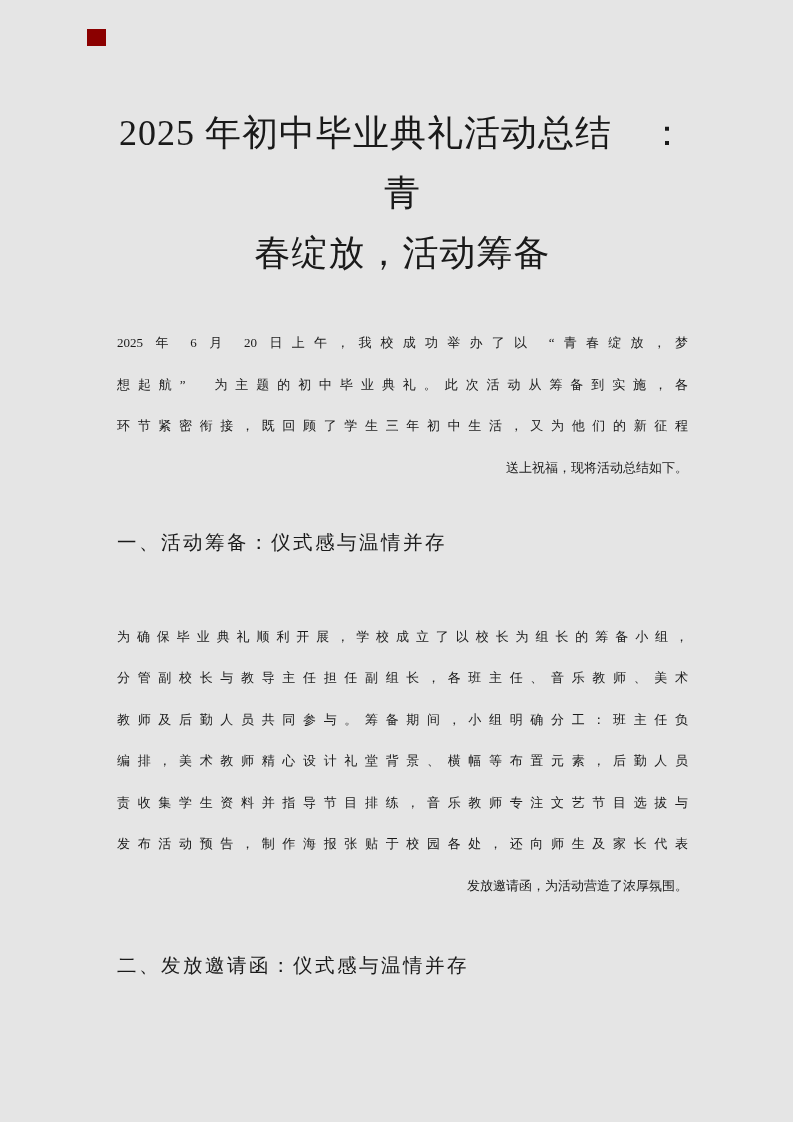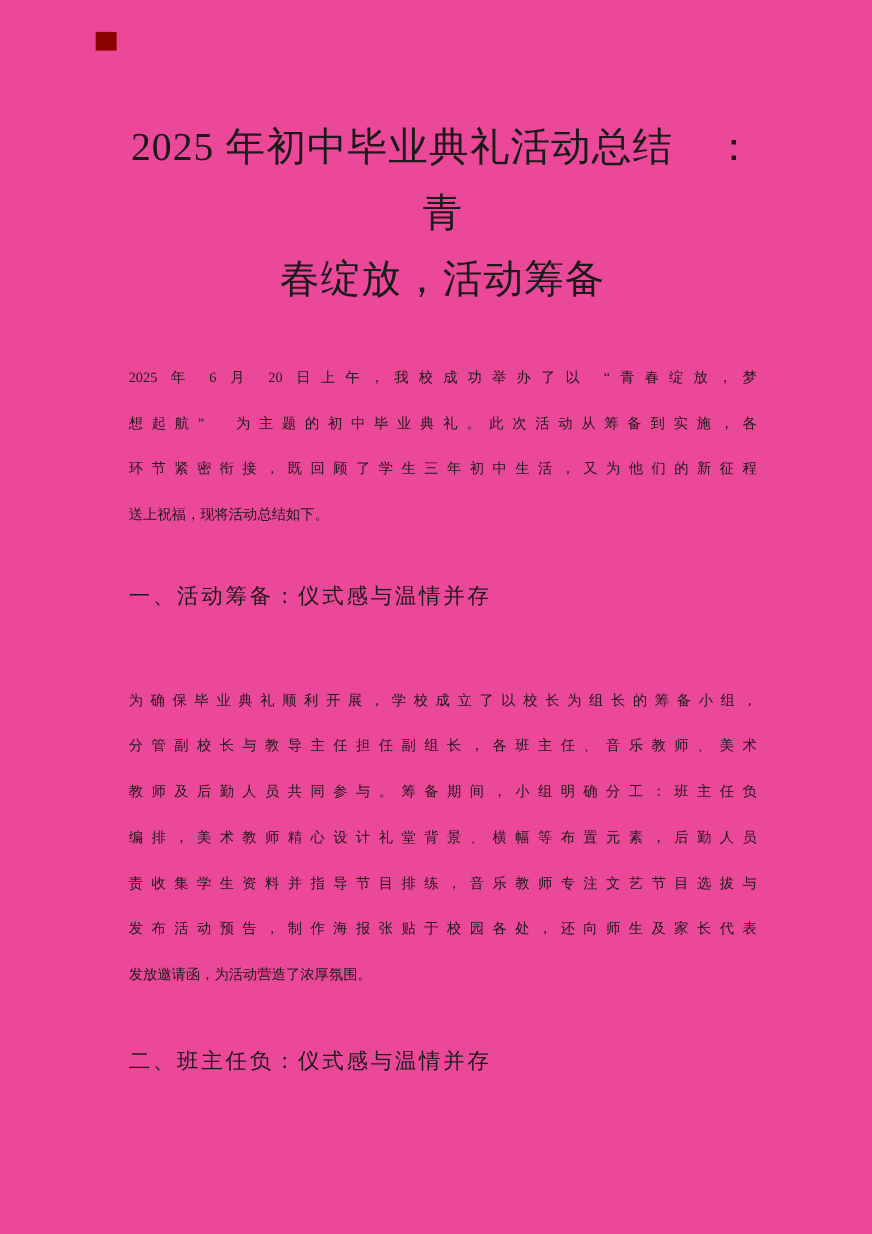--- a/index.html
+++ b/index.html
@@ -36,34 +36,34 @@
   }
   .title-line { display: block; }
   .para {
     font-size: 13px;
     line-height: 41.5px;
   }
   .para-1 { margin-top: 39px; }
   .para-2 { margin-top: 52px; }
   .line { display: block; }
   .line.justify { text-align: justify; text-align-last: justify; }
-  .line.last { text-align: left; }
+  .line.last { text-align: right; }
   .heading {
     font-size: 19.5px;
     line-height: 41.5px;
     letter-spacing: 2.5px;
     font-weight: normal;
   }
   .heading-1 { margin-top: 34px; }
   .heading-2 { margin-top: 39px; }
 </style>
 </head>
 <body>
 
-<div class="page" style="color: rgb(26, 26, 26); background: #ec4899;">
+<div class="page" style="color: rgb(26, 26, 26); background: #e5e5e5;">
 
   <div class="red-marker" style="background: rgb(139, 0, 0);"></div>
 
   <div class="content">
 
     <h1 class="doc-title">
       <span class="title-line">2025 年初中毕业典礼活动总结　：青</span>
       <span class="title-line">春绽放，活动筹备</span>
     </h1>
 
@@ -79,16 +79,16 @@
     <div class="para para-2">
       <span class="line justify">为确保毕业典礼顺利开展，学校成立了以校长为组长的筹备小组，</span>
       <span class="line justify">分管副校长与教导主任担任副组长，各班主任、音乐教师、美术</span>
       <span class="line justify">教师及后勤人员共同参与。筹备期间，小组明确分工：班主任负</span>
       <span class="line justify">编排，美术教师精心设计礼堂背景、横幅等布置元素，后勤人员</span>
       <span class="line justify">责收集学生资料并指导节目排练，音乐教师专注文艺节目选拔与</span>
       <span class="line justify">发布活动预告，制作海报张贴于校园各处，还向师生及家长代表</span>
       <span class="line last">发放邀请函，为活动营造了浓厚氛围。</span>
     </div>
 
-    <div class="heading heading-2">二、班主任负：仪式感与温情并存</div>
+    <div class="heading heading-2">二、发放邀请函：仪式感与温情并存</div>
 
   </div>
 </div>
 
 </body></html>

